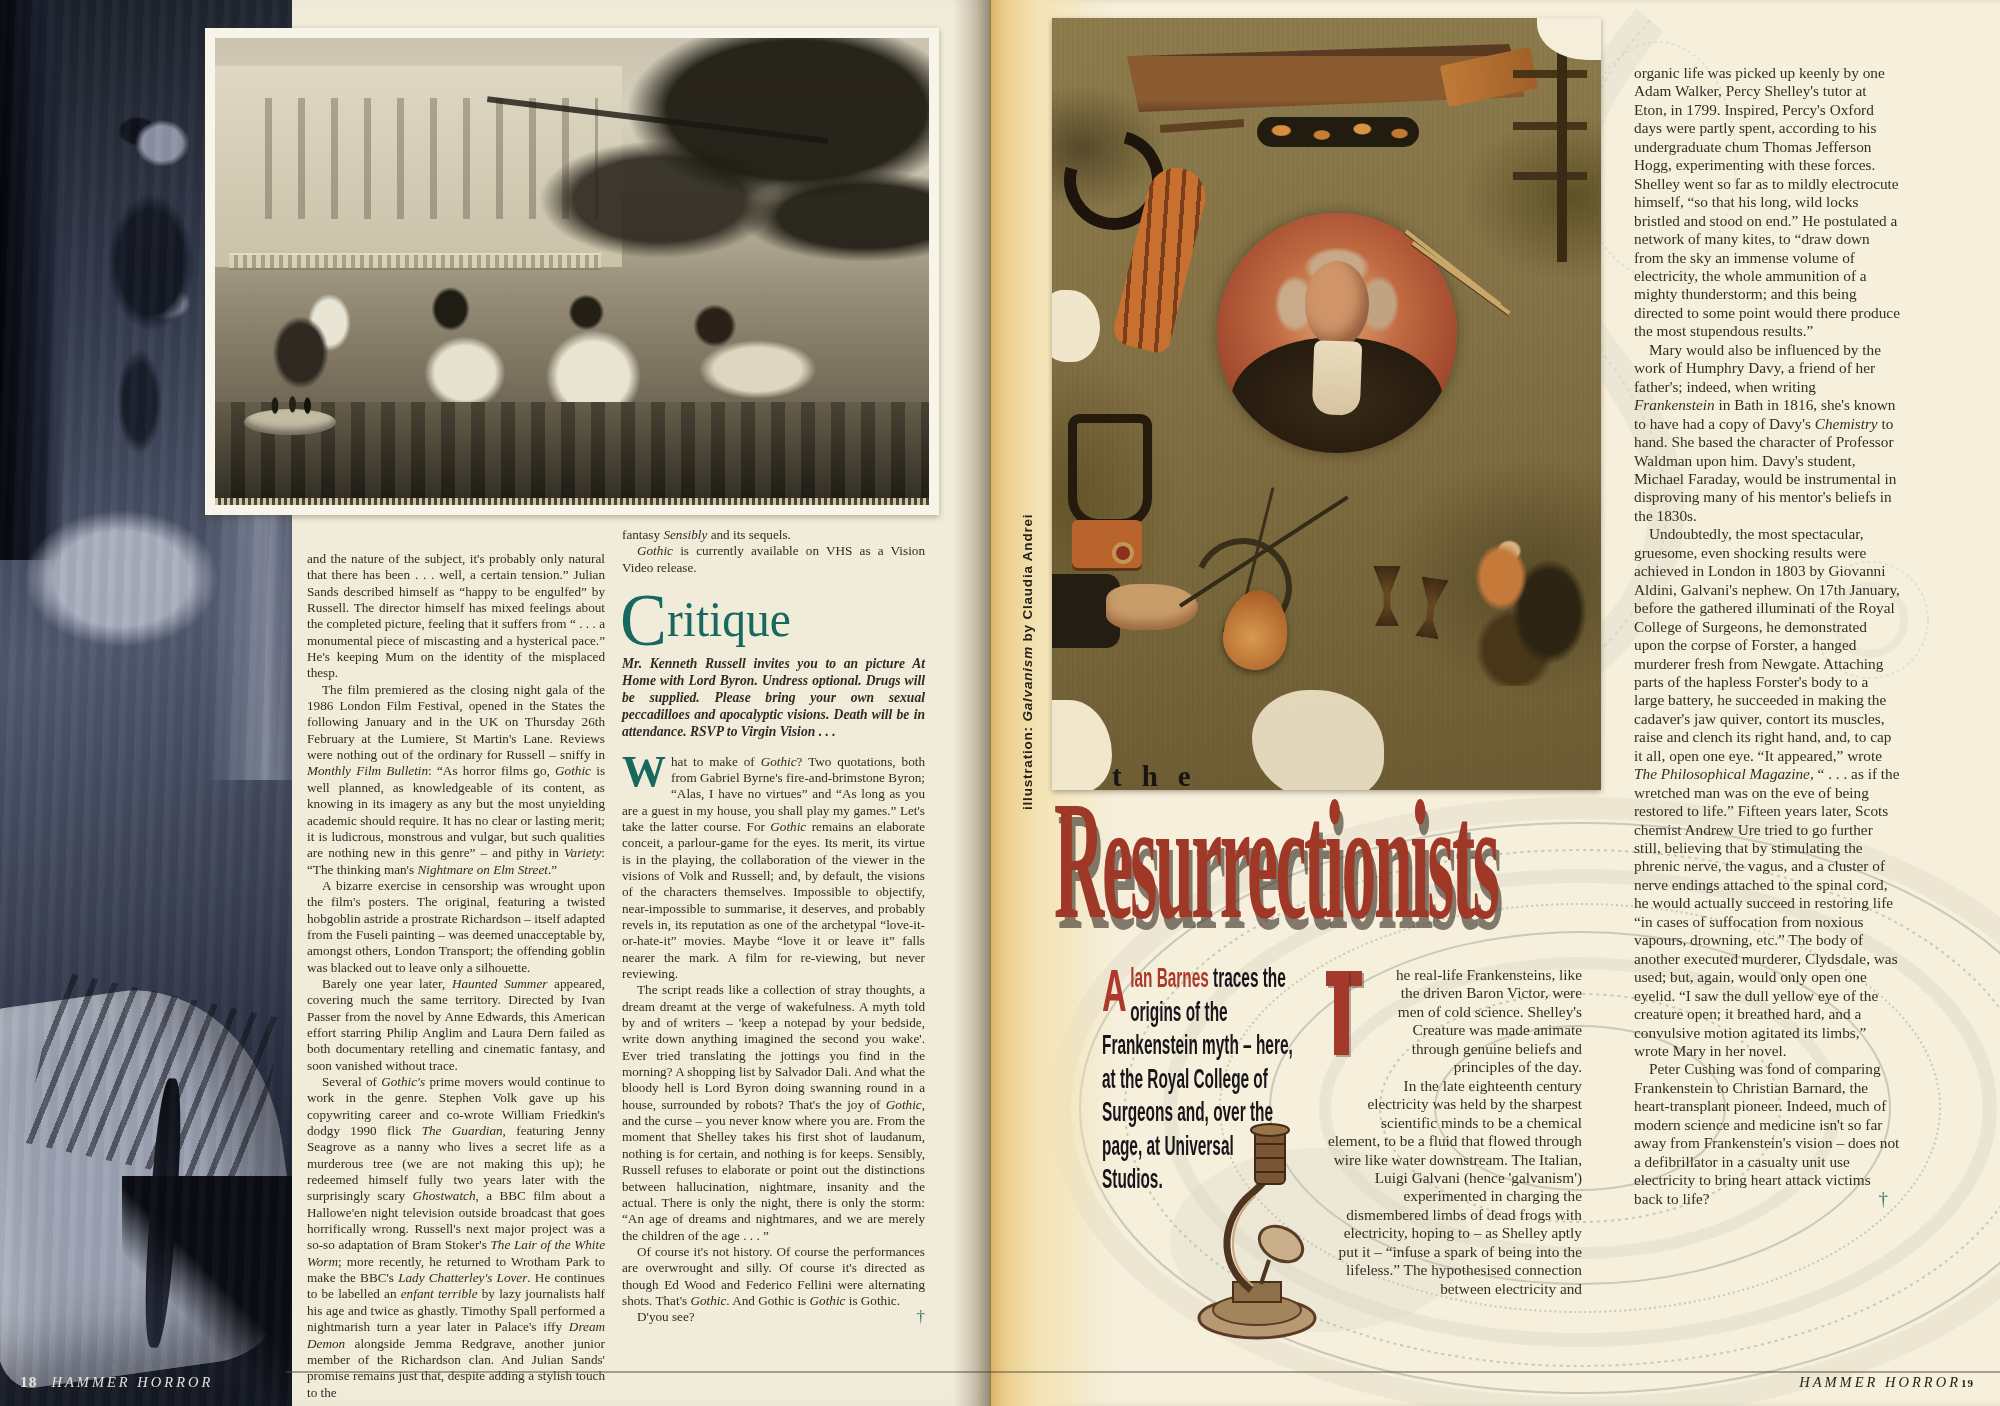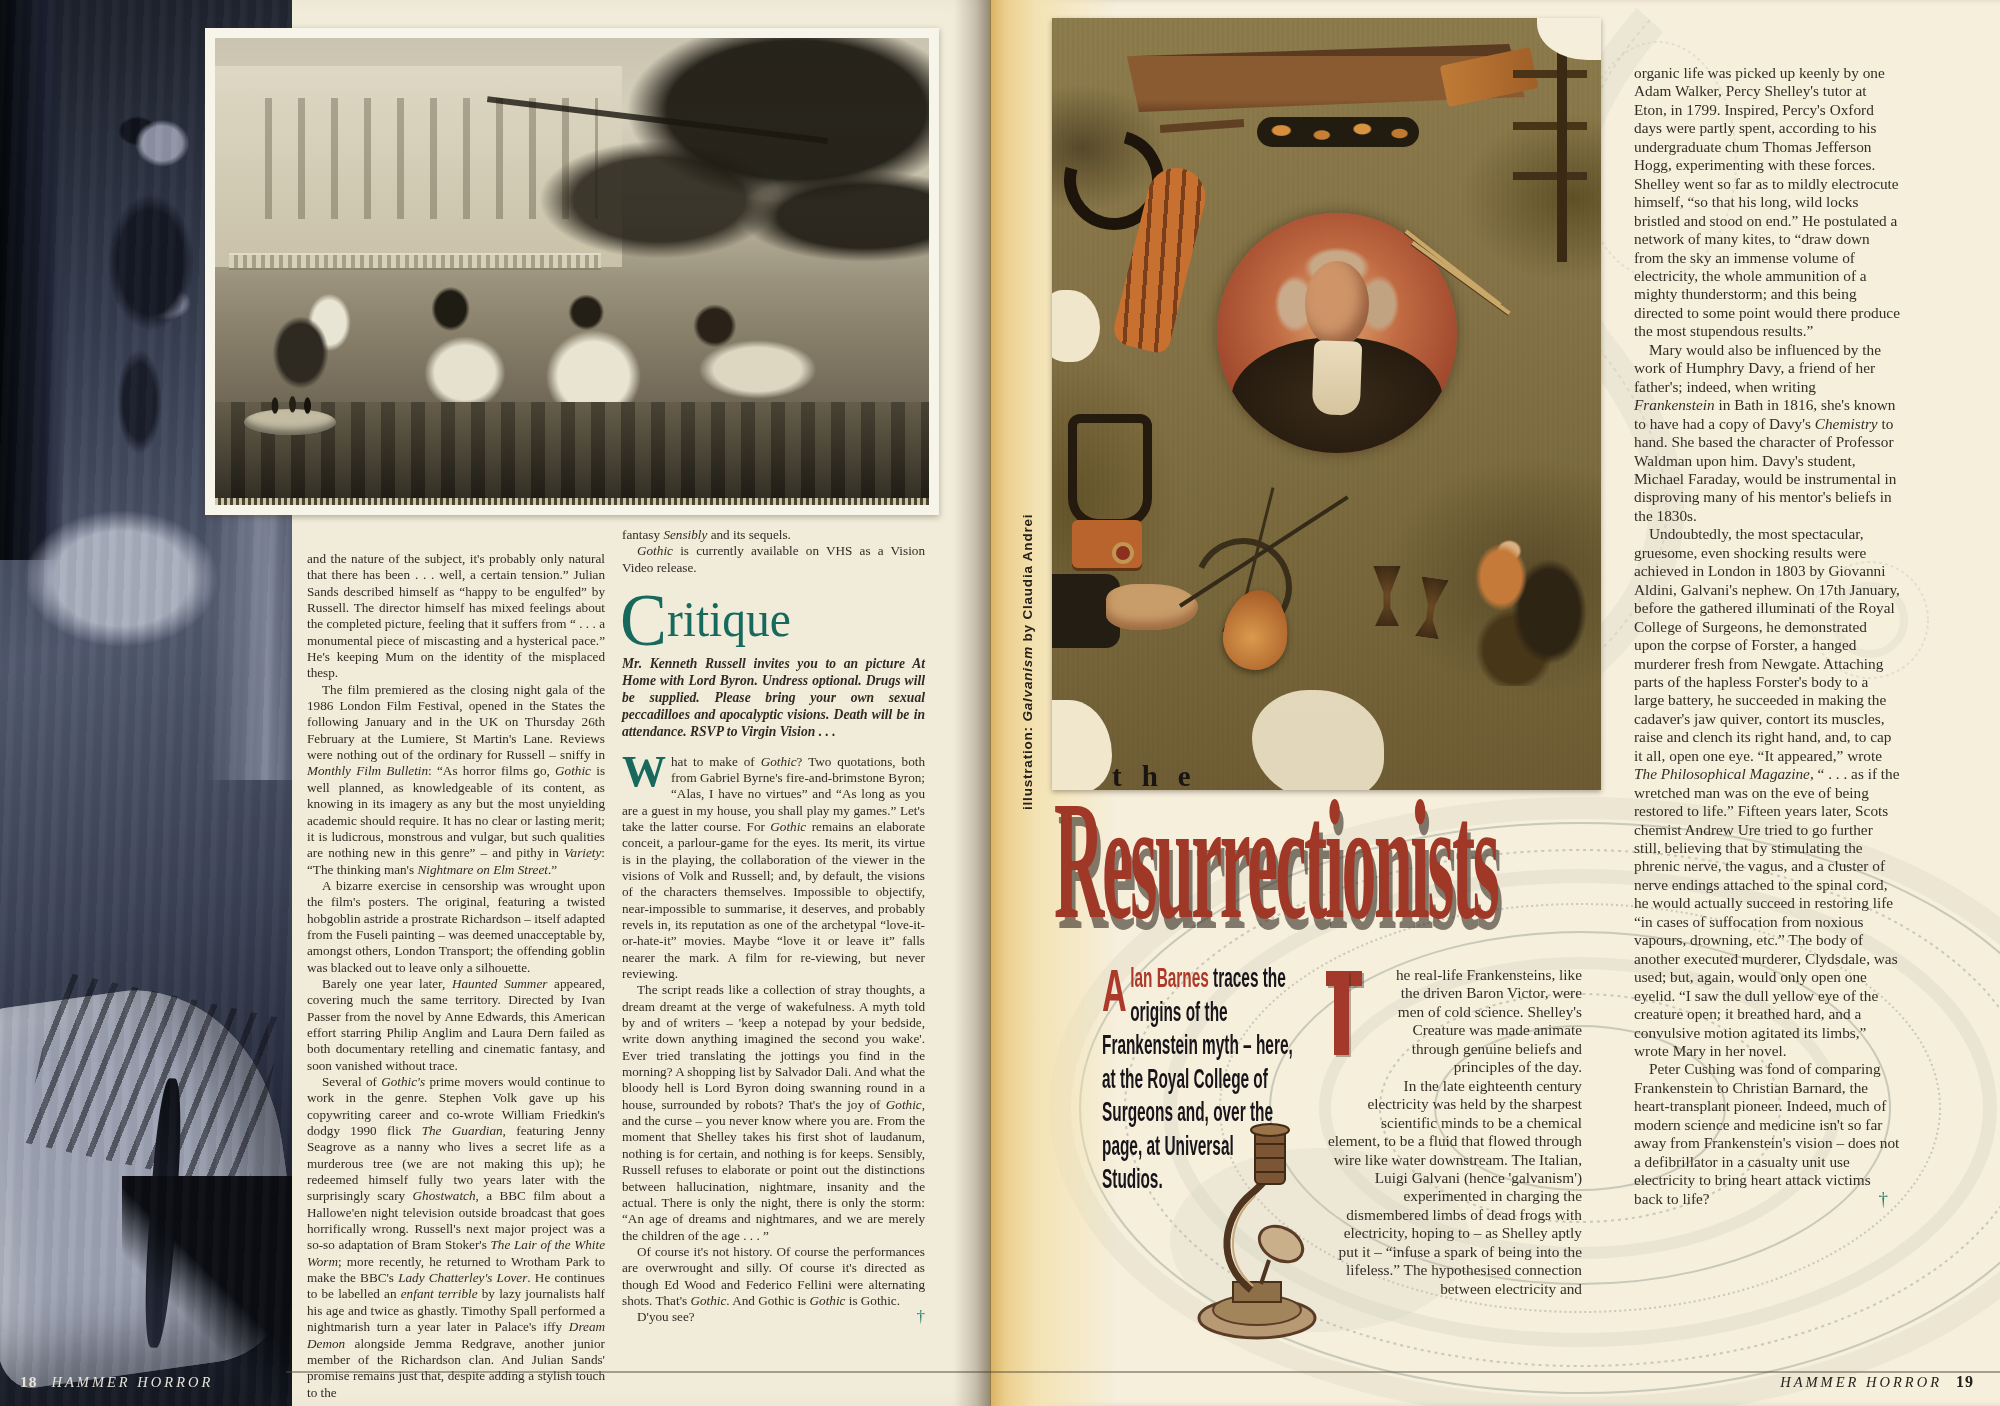--- a/index.html
+++ b/index.html
@@ -202,21 +202,21 @@
   .midcol{left:336px;top:966px;width:256px;text-align:right;}
   .rightcol{left:644px;top:64px;width:266px;}
   .dropT{position:relative;float:left;width:42px;height:86px;margin:5px 10px 0 0;}
   .dropT i{position:absolute;left:0;top:0;width:36px;height:15px;background:#a2392a;box-shadow:2px 2px 0 rgba(60,40,30,.4);}
   .dropT b{position:absolute;left:8px;top:0;width:15px;height:84px;background:#a2392a;box-shadow:2px 2px 0 rgba(60,40,30,.35);}
 
   .microscope{position:absolute;left:205px;top:1122px;z-index:2;}
 
   .footer-right{position:absolute;right:26px;bottom:15px;z-index:3;color:#24221c;font-style:italic;
     font-size:14.5px;letter-spacing:3px;}
-  .footer-right b{font-style:normal;font-size:16px;letter-spacing:1px;margin-left:14px;}
+  .footer-right b{font-style:normal;font-size:11px;letter-spacing:1px;}
 
   .gutter-shadow{position:absolute;left:954px;top:0;width:37px;height:1406px;z-index:5;
     background:linear-gradient(90deg,rgba(70,58,36,0),rgba(70,58,36,.2) 60%,rgba(56,45,26,.42) 100%);}
   .rule{position:absolute;left:286px;top:1371px;width:1714px;height:2px;z-index:4;background:rgba(88,80,62,.5);}
 </style>
 </head>
 <body>
 
 <div class="spread">
 

